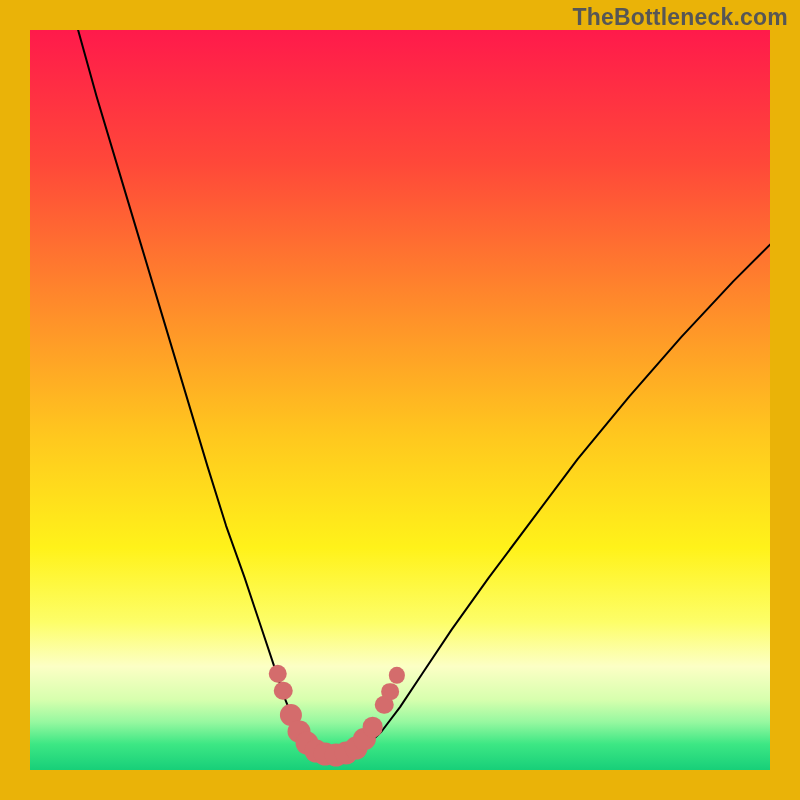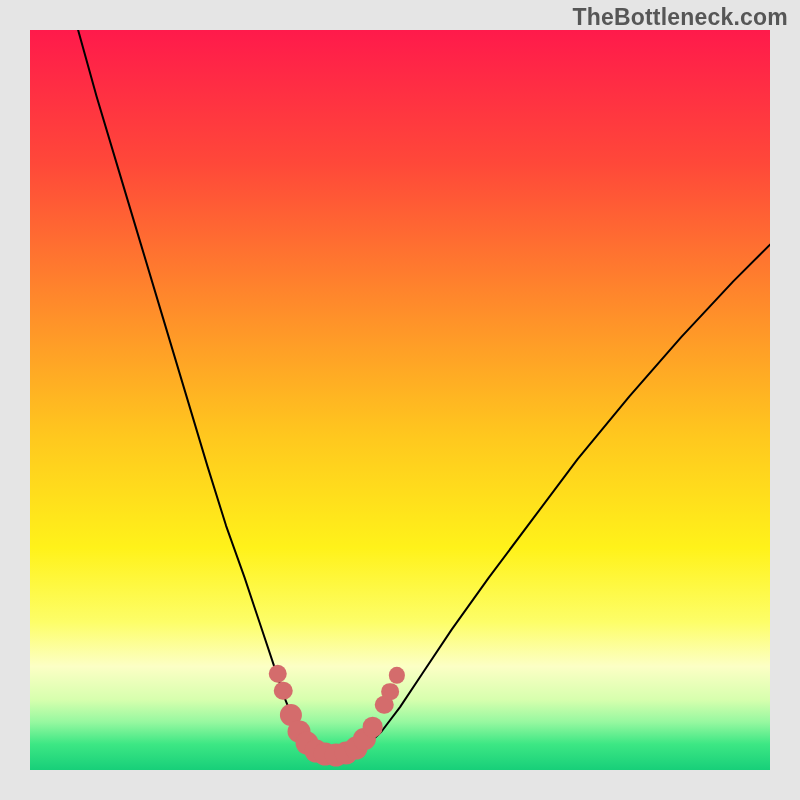--- a/index.html
+++ b/index.html
@@ -7,21 +7,21 @@
     padding: 0;
     width: 800px;
     height: 800px;
     background: #000;
     overflow: hidden;
   }
   .stage {
     position: relative;
     width: 800px;
     height: 800px;
-    background: #e5e5e5;
+    background: #eab308;
   }
   .plot {
     position: absolute;
     left: 30px;
     top: 30px;
     width: 740px;
     height: 740px;
     overflow: hidden;
   }
   .gradient {

